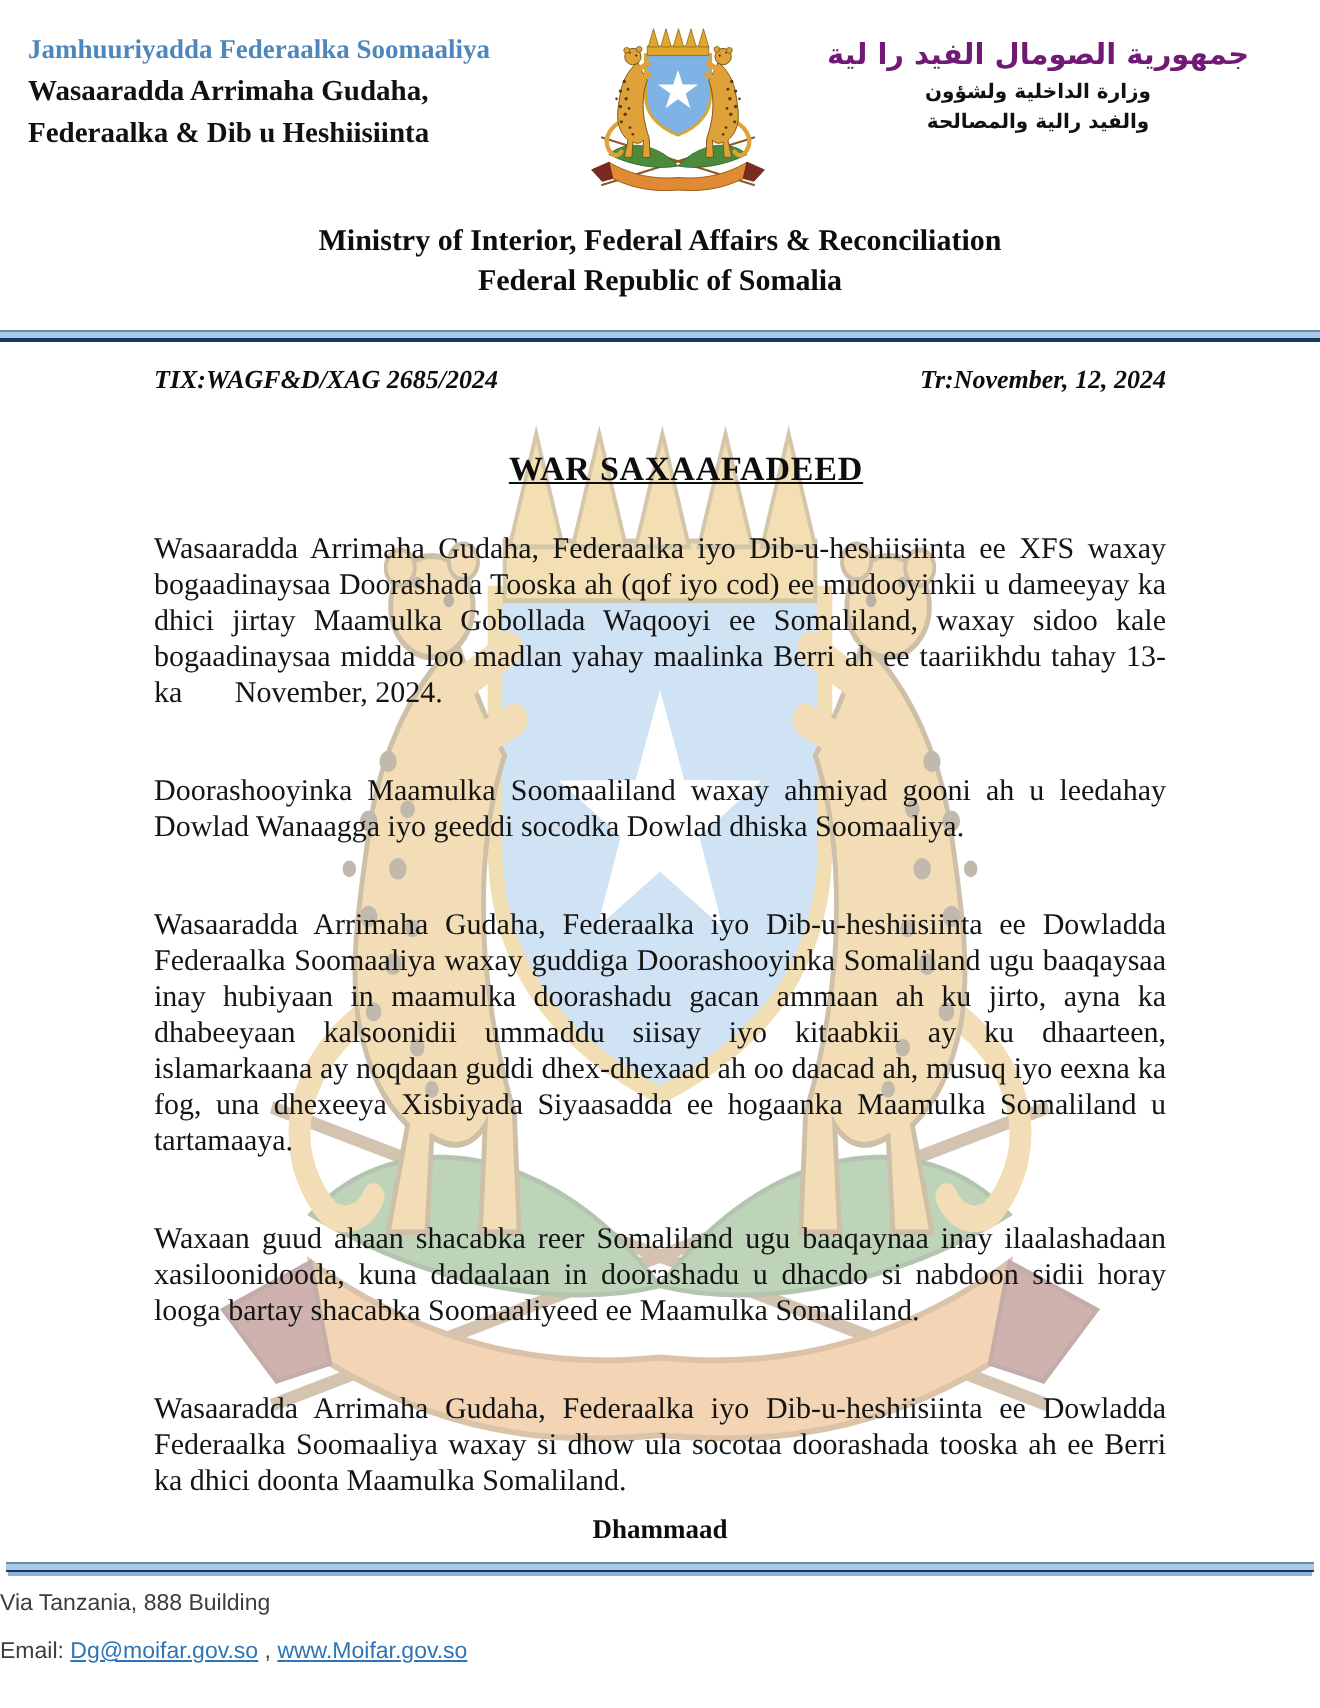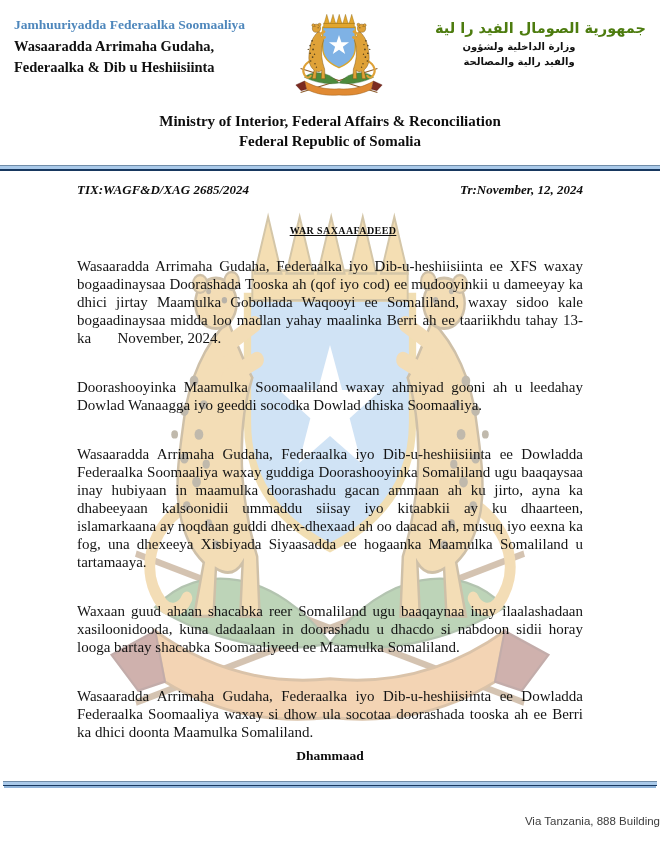--- a/index.html
+++ b/index.html
@@ -12,41 +12,41 @@
   .content{position:relative;z-index:1;}
   
   .header{display:flex;padding:10px 14px 0 14px;align-items:flex-start;}
   .hdr-left{width:272px;text-align:left;padding-top:5px;}
   .hdr-left .l1{color:#4E87BC;font-weight:bold;font-size:13.5px;line-height:1.55;}
   .hdr-left .l2,.hdr-left .l3{font-weight:bold;font-size:14.5px;line-height:1.45;color:#111;}
   .hdr-emblem{flex:0 0 auto;width:106px;margin-top:1px;}
   .hdr-emblem svg{width:106px;height:96px;display:block;}
   .hdr-right{flex:1;text-align:center;direction:rtl;
              font-family:"DejaVu Sans",sans-serif;padding-top:7px;}
-  .hdr-right .l1{color:#4d7c0f;font-weight:bold;font-size:14.5px;line-height:1.55;text-align:right;}
+  .hdr-right .l1{color:#701a75;font-weight:bold;font-size:14.5px;line-height:1.55;}
   .hdr-right .l2,.hdr-right .l3{font-size:10px;line-height:1.5;color:#111;font-weight:bold;}
   .gov-title{text-align:center;font-weight:bold;font-size:15px;line-height:1.35;margin-top:4px;color:#0d0d0d;}
   
   .rule{height:3px;background:#A9C9E9;border-top:1px solid #708CA8;border-bottom:2px solid #17375E;}
   .rule-top{margin-top:13px;}
   .rule-footer{border-bottom:1px solid #17375E;box-shadow:0 3px 0 -1px #8FB3D9;margin:0 3px;}
   
   .ref-row{display:flex;justify-content:space-between;margin:11px 77px 0 77px;
            font-weight:bold;font-style:italic;font-size:13px;color:#0d0d0d;}
   
-  .pr-title{text-align:center;font-weight:bold;font-size:10px;text-decoration:underline;
+  .pr-title{text-align:center;font-weight:bold;font-size:17px;text-decoration:underline;
             margin-top:27px;letter-spacing:.4px;color:#0d0d0d;padding-left:26px;}
   .body-text{margin:21px 77px 0 77px;}
   .body-text p{margin:0 0 31px 0;font-size:15px;line-height:18px;text-align:justify;color:#141414;}
   .body-text p:last-child{margin-bottom:7px;}
   .closing{text-align:center;font-weight:bold;font-size:13.5px;color:#0d0d0d;}
   
   .footer{position:absolute;left:0;right:0;top:781px;z-index:1;}
-  .footer-text{text-align:right;font-family:"Liberation Sans","DejaVu Sans",sans-serif;
-               font-size:11.5px;color:#3d3d3d;margin-top:27px;line-height:16px;}
+  .footer-text{text-align:left;font-family:"Liberation Sans","DejaVu Sans",sans-serif;
+               font-size:11.5px;color:#3d3d3d;margin-top:8px;line-height:16px;}
   .link{color:#2E75B6;text-decoration:underline;cursor:pointer;}
 </style>
 </head>
 <body>
 
 <svg width="0" height="0" style="position:absolute" aria-hidden="true">
   <defs>
     <g id="leopard">
       <path d="M50,104 C36,112 31,126 41,137 C44,140 49,139 51,135" fill="none" stroke="#DFA238" stroke-width="4.5" stroke-linecap="round"></path>
       <path d="M68,42 C58,50 52,62 50,74 C48,86 46,96 48,106 C50,114 53,119 58,123 L54,141 L62,141 L63,125 C67,127 71,127 74,123 L73,141 L81,141 L80,121 C77,113 75,104 74,95 C73,83 74,71 78,61 C74,55 71,48 68,42 Z" fill="#DFA238" stroke="#7a5210" stroke-width="1"></path>

